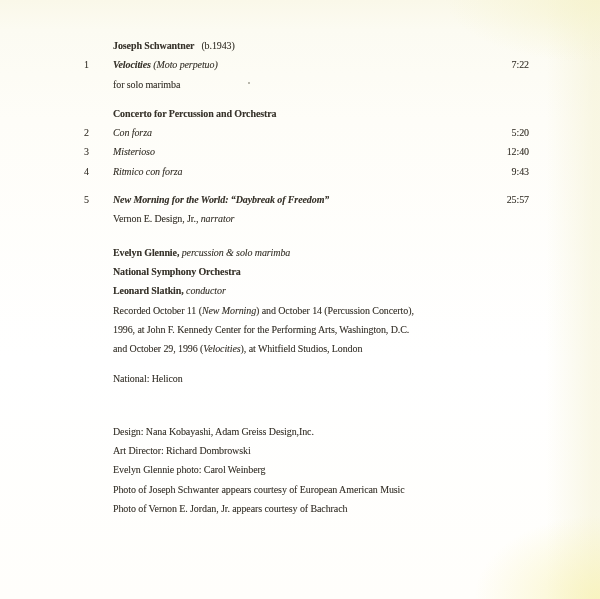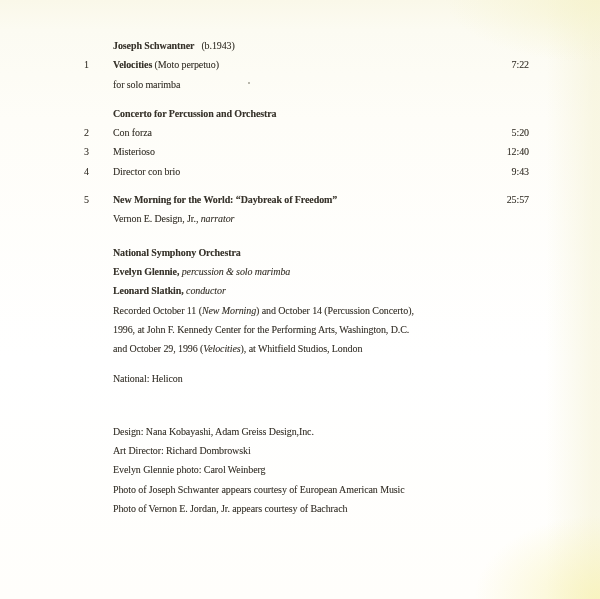--- a/index.html
+++ b/index.html
@@ -16,21 +16,21 @@
   .page{position:absolute;inset:0;}
   .content{
     position:absolute;left:80px;top:36px;width:449px;
     font-size:10px;line-height:19.3px;letter-spacing:-0.1px;
     text-shadow:0 0 0.6px rgba(60,55,45,0.35);
   }
   .b{font-weight:bold;}
   .i{font-style:italic;text-align:center;}
   .row{display:flex;align-items:baseline;}
   .num{flex:none;width:33px;padding-left:4px;box-sizing:border-box;}
-  .ttl{flex:1;padding-right:8px;}
+  .ttl{flex:1;padding-right:8px;font-style:italic;}
   .time{flex:none;}
   .indent{margin-left:33px;}
   .dates{margin-left:7px;}
   .work2{margin-top:10px;}
   .work3{margin-top:9px;}
   .performers{margin-top:14px;}
   .recording{margin-top:0;white-space:nowrap;}
   .publisher{margin-top:11px;}
   .credits{margin-top:33px;}
   .speck{position:absolute;left:248px;top:82px;width:2px;height:2px;background:rgba(90,85,70,0.55);border-radius:50%;}
@@ -63,42 +63,42 @@
         <span class="ttl">Con forza</span>
         <span class="time">5:20</span>
       </div>
       <div class="row">
         <span class="num">3</span>
         <span class="ttl">Misterioso</span>
         <span class="time">12:40</span>
       </div>
       <div class="row">
         <span class="num">4</span>
-        <span class="ttl">Director con brio</span>
+        <span class="ttl">Ritmico con forza</span>
         <span class="time">9:43</span>
       </div>
     </div>
 
     <div class="work3">
       <div class="row">
         <span class="num">5</span>
         <span class="ttl b">New Morning for the World: “Daybreak of Freedom”</span>
         <span class="time">25:57</span>
       </div>
       <div class="indent">
         <span>Vernon E. Design, Jr., </span><span class="i">narrator</span>
       </div>
     </div>
 
     <div class="performers indent">
       <div>
-        <span class="b">National Symphony Orchestra</span><span class="i"></span>
+        <span class="b">Evelyn Glennie, </span><span class="i">percussion &amp; solo marimba</span>
       </div>
       <div>
-        <span class="b">Evelyn Glennie, </span><span class="i">percussion &amp; solo marimba</span>
+        <span class="b">National Symphony Orchestra</span><span class="i"></span>
       </div>
       <div>
         <span class="b">Leonard Slatkin, </span><span class="i">conductor</span>
       </div>
     </div>
 
     <div class="recording indent">
       <div>
         <span>Recorded October 11 (</span><span class="i">New Morning</span><span>) and October 14 (Percussion Concerto),</span>
       </div>

